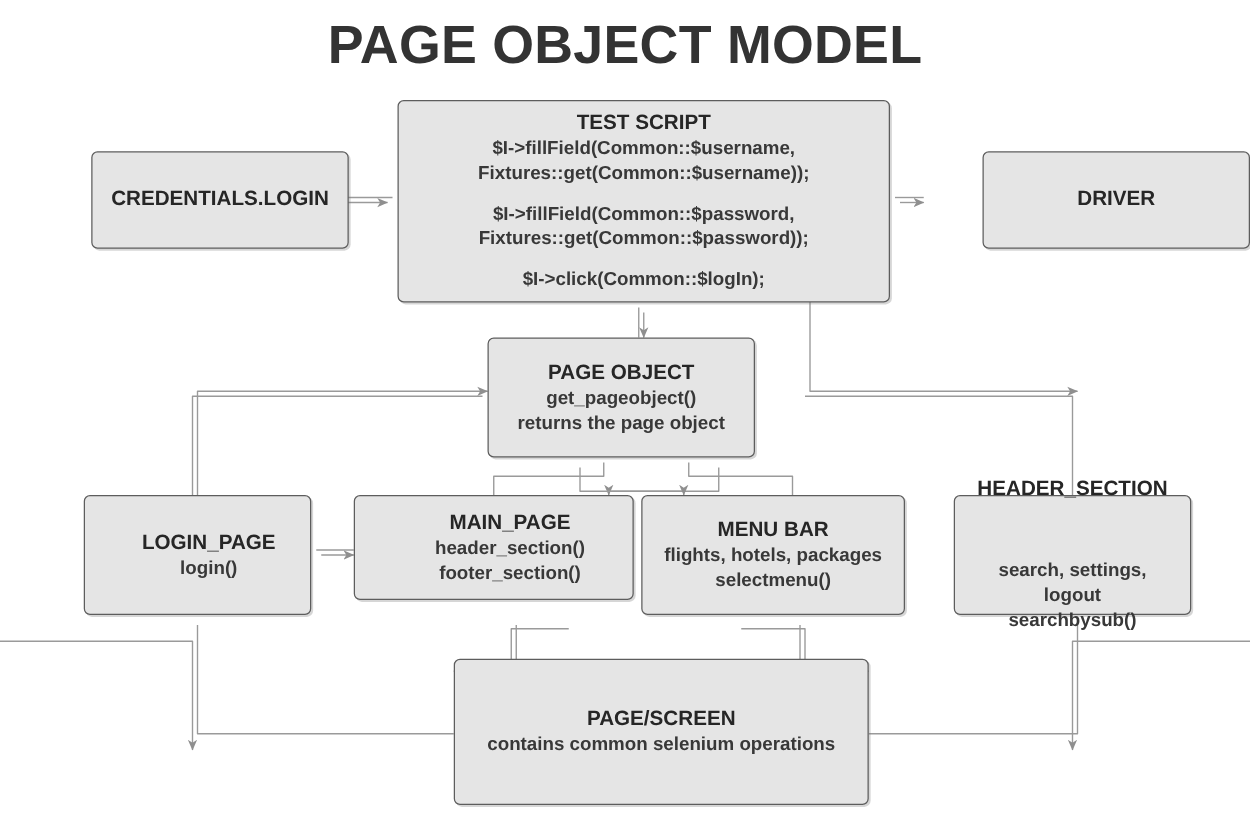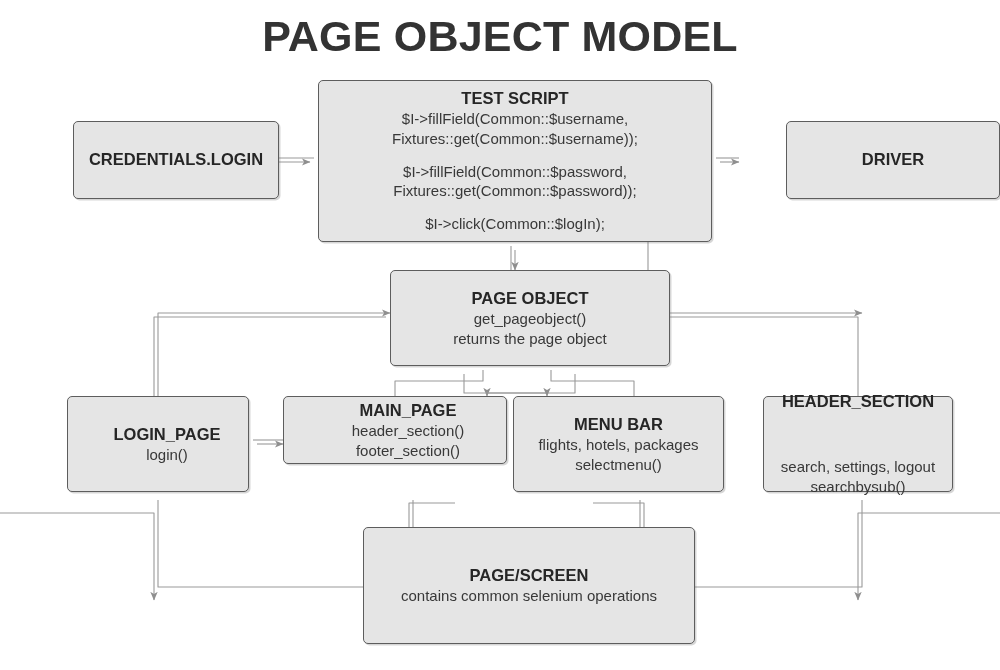--- a/index.html
+++ b/index.html
@@ -53,34 +53,34 @@
     z-index: 2;
   }
   .node .n-title {
     font-size: 16.5px;
     font-weight: bold;
     color: #262626;
     line-height: 1.28;
   }
   .node .n-line {
     font-size: 15px;
-    font-weight: normal;
+    font-weight: bold;
     color: #383838;
     line-height: 1.32;
     white-space: pre-line;
   }
   .node .n-gap { height: 13px; }
 
   
   #node-test-script   { left: 318px; top: 80px;  width: 394px; height: 162px; }
   #node-credentials   { left: 73px;  top: 121px; width: 206px; height: 78px;  }
   #node-driver        { left: 739px; top: 121px; width: 214px; height: 78px; margin-left: 47px;  }
-  #node-page-object   { left: 390px; top: 270px; width: 280px; height: 96px;  }
+  #node-page-object   { left: 390px; top: 270px; width: 214px; height: 96px;  }
   #node-login-page    { left: 67px;  top: 396px; width: 182px; height: 96px; padding-left: 28px;  }
-  #node-main-page     { left: 283px; top: 396px; width: 224px; height: 68px; padding-left: 36px;  }
+  #node-main-page     { left: 283px; top: 396px; width: 224px; height: 84px; padding-left: 36px;  }
   #node-menu-bar      { left: 513px; top: 396px; width: 211px; height: 96px;  }
   #node-header-sect   { left: 763px; top: 396px; width: 190px; height: 96px; gap: 45px;  }
   #node-page-screen   { left: 363px; top: 527px; width: 332px; height: 117px; }
 </style>
 </head>
 <body>
 
 <div id="canvas">
 
   <div class="diagram-title">PAGE OBJECT MODEL</div>

